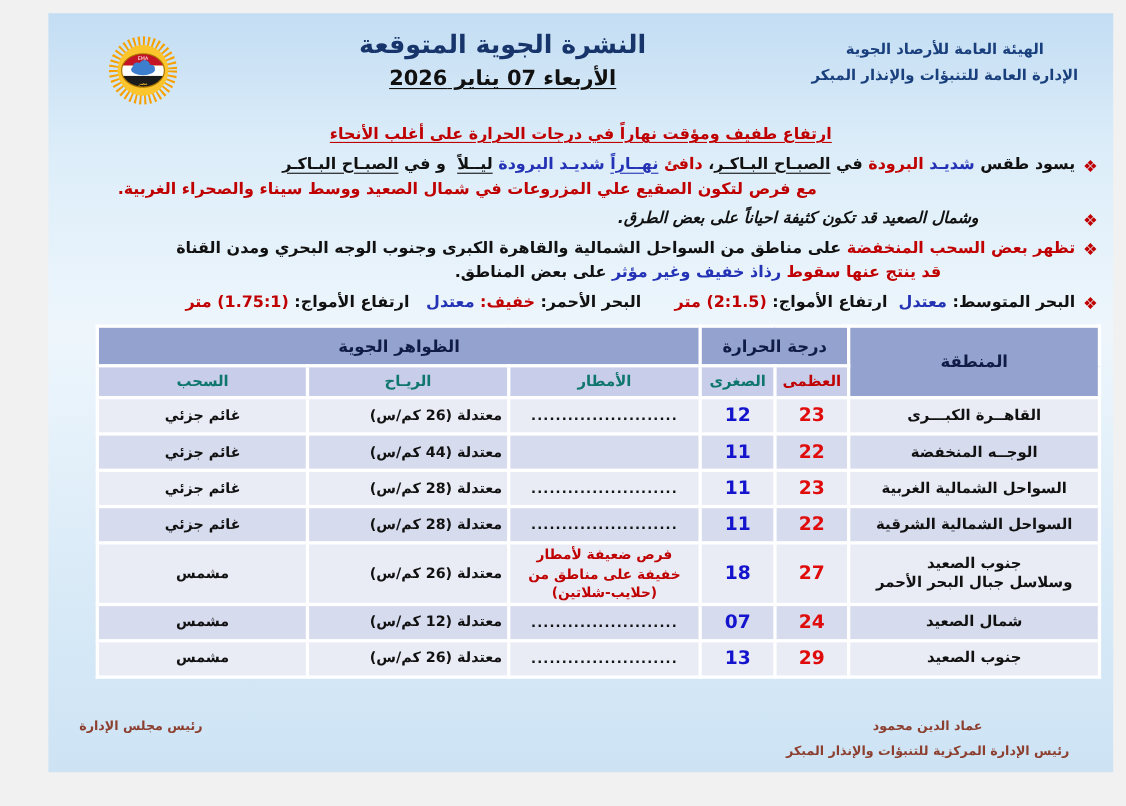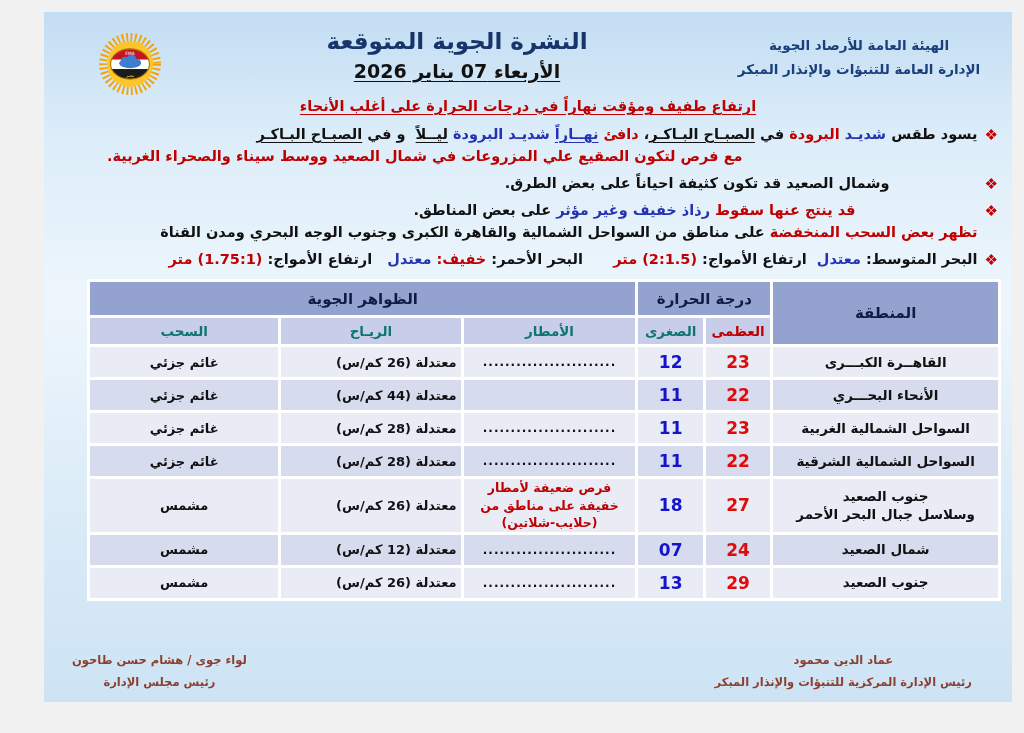--- a/index.html
+++ b/index.html
@@ -13,28 +13,28 @@
     background:linear-gradient(180deg,#c3ddf3 0%,#dcedf9 18%,#eef6fc 42%,#dcecf8 70%,#cde3f4 100%);
   }
   
   .hdr{display:flex;align-items:flex-start;padding:14px 18px 0 26px;}
   .org{width:270px;text-align:center;color:#1a3f7d;font-weight:bold;font-size:13.5px;line-height:1.75;padding-top:8px;}
   .titles{flex:1;text-align:center;padding-top:2px;}
   .title{color:#17356b;font-weight:bold;font-size:23px;}
   .date{color:#111;font-weight:bold;font-size:19px;margin-top:6px;text-decoration:underline;text-underline-offset:3px;}
   .logobox{width:120px;display:flex;justify-content:center;padding-top:4px;}
   
-  .headline{text-align:center;color:#c00000;font-weight:bold;font-size:14.5px;text-decoration:underline;text-underline-offset:3px;}
+  .headline{text-align:center;color:#c00000;font-weight:bold;font-size:14.5px;margin-top:16px;text-decoration:underline;text-underline-offset:3px;}
   .bullets{padding:10px 14px 0 18px;}
   .bullet{display:flex;margin-bottom:5px;}
   .bmark{color:#c00000;font-size:15px;font-weight:bold;margin-left:7px;line-height:1.5;}
   .bcont{flex:1;font-size:14.5px;font-weight:bold;line-height:1.5;color:#111;}
   .bline{white-space:pre-wrap;}
   .l2a{padding-right:235px;}
-  .l2b{padding-right:88px;}
+  .l2b{padding-right:88px;font-style:italic;}
   .l2c{padding-right:122px;}
   .c-k{color:#111;}
   .c-r{color:#c00000;}
   .c-b{color:#2433b5;}
   .u{text-decoration:underline;text-underline-offset:3px;}
   
   table.fc{
     border-collapse:collapse;margin:8px 11px 0 43px;direction:rtl;
     width:calc(100% - 54px);table-layout:fixed;
   }
@@ -111,22 +111,22 @@
     <div class="bullet">
       <span class="bmark">❖</span>
       <div class="bcont">
         <div class="bline l2b"><span class="c-k">وشمال الصعيد قد تكون كثيفة احياناً على بعض الطرق.</span></div>
       </div>
     </div>
 
     <div class="bullet">
       <span class="bmark">❖</span>
       <div class="bcont">
+        <div class="bline"><span class="c-r">تظهر بعض السحب المنخفضة</span><span class="c-k"> على مناطق من السواحل الشمالية والقاهرة الكبرى وجنوب الوجه البحري ومدن القناة</span></div>
         <div class="bline l2c"><span class="c-r">قد ينتج عنها سقوط </span><span class="c-b">رذاذ خفيف وغير مؤثر </span><span class="c-k">على بعض المناطق.</span></div>
-        <div class="bline"><span class="c-r">تظهر بعض السحب المنخفضة</span><span class="c-k"> على مناطق من السواحل الشمالية والقاهرة الكبرى وجنوب الوجه البحري ومدن القناة</span></div>
       </div>
     </div>
 
     <div class="bullet">
       <span class="bmark">❖</span>
       <div class="bcont">
         <div class="bline"><span class="c-k">البحر المتوسط: </span><span class="c-b">معتدل</span><span class="c-k">  ارتفاع الأمواج: </span><span class="c-r">(2:1.5) متر</span><span class="c-k">      البحر الأحمر: </span><span class="c-r">خفيف: </span><span class="c-b">معتدل</span><span class="c-k">   ارتفاع الأمواج: </span><span class="c-r">(1.75:1) متر</span></div>
       </div>
     </div>
 
@@ -158,21 +158,21 @@
     <tbody>
         <tr>
           <td class="region">القاهــرة الكبـــرى</td>
           <td class="max">23</td>
           <td class="min">12</td>
           <td class="rain">........................</td>
           <td class="wind">معتدلة (26 كم/س)</td>
           <td class="clouds">غائم جزئي</td>
         </tr>
         <tr>
-          <td class="region">الأنحاء البحـــري</td>
+          <td class="region">الوجــه المنخفضة</td>
           <td class="max">22</td>
           <td class="min">11</td>
           <td class="rain"></td>
           <td class="wind">معتدلة (44 كم/س)</td>
           <td class="clouds">غائم جزئي</td>
         </tr>
         <tr>
           <td class="region">السواحل الشمالية الغربية</td>
           <td class="max">23</td>
           <td class="min">11</td>
@@ -215,18 +215,17 @@
         </tr>
       </tbody>
   </table>
 
   <div class="ftr">
     <div class="sig">
       <div>عماد الدين محمود</div>
       <div>رئيس الإدارة المركزية للتنبؤات والإنذار المبكر</div>
     </div>
     <div class="sig">
-      <div>لواء جوى / هشام حسن طاحون</div>
       <div>رئيس مجلس الإدارة</div>
     </div>
   </div>
 
 </div>
 
 </body></html>

